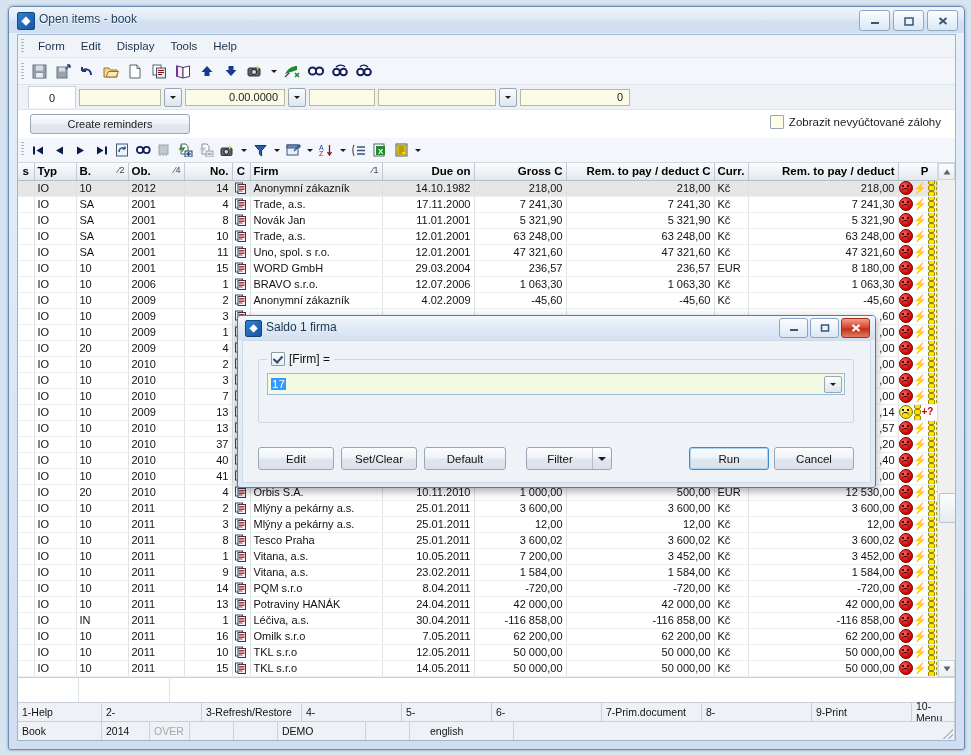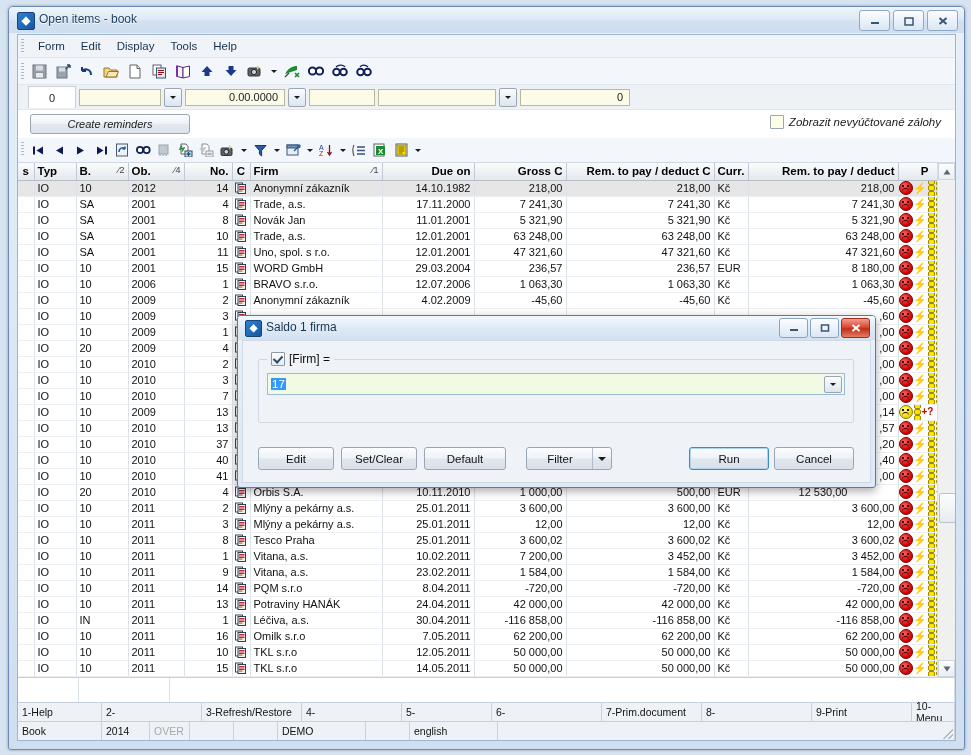--- a/index.html
+++ b/index.html
@@ -85,21 +85,21 @@
     background:#fff;border-bottom-color:#fff;
   }
   .ddbtn{
     width:16px;height:17px;border:1px solid #9aa6b4;border-radius:2px;
     background:linear-gradient(180deg,#fbfdff,#dce5ef);
     display:flex;align-items:center;justify-content:center;
   }
   
   .actionbar{
     height:28px;background:#fff;display:flex;align-items:center;
-    padding-left:12px;position:relative;font-style:italic;
+    padding-left:12px;position:relative;
   }
   .btn{
     border:1px solid #9aa6b4;border-radius:3px;
     background:linear-gradient(180deg,#fcfdfe 0%,#eef2f7 48%,#e2e8f0 52%,#dde4ec 100%);
     font-size:11px;color:#1b1b1b;display:flex;align-items:center;justify-content:center;
     box-sizing:border-box;cursor:default;
   }
   #create-reminders{width:160px;height:20px;}
   .chkwrap{position:absolute;right:14px;top:5px;display:flex;align-items:center;gap:5px;}
   .chkbox{
@@ -1240,21 +1240,21 @@
               <td class="c" style="width: 18px;"><span class="doc-icon"><svg width="12" height="12">
                     <rect x="0.5" y="1" width="7" height="9" fill="#fff" stroke="#444"></rect>
                     <rect x="3" y="2.5" width="7.5" height="9" fill="#eef2f7" stroke="#2a3d5a"></rect>
                     <path d="M4 4.5 h5.5 M4 6 h5.5 M4 7.5 h5.5 M4 9 h3.5" stroke="#b01818" stroke-width="0.9"></path>
                   </svg></span></td>
               <td style="width: 132px;">Orbis S.A.</td>
               <td class="r" style="width: 92px;">10.11.2010</td>
               <td class="r" style="width: 92px;">1 000,00</td>
               <td class="r" style="width: 148px;">500,00</td>
               <td style="width: 34px;">EUR</td>
-              <td class="r" style="width: 150px; text-align: center;">12 530,00</td>
+              <td class="r" style="width: 150px;">12 530,00</td>
               <td class="c pcell" style="width: 53px;">
                 <div class="pgroup">
                   <div class="face">
                     <div class="mouth"></div>
                   </div>
                   <span class="bolt">⚡</span>
                   <div class="coinstack">
                     <div class="coin"></div>
                     <div class="coin"></div>
                     <div class="coin"></div>
@@ -1376,21 +1376,21 @@
               <td style="width: 42px;">IO</td>
               <td style="width: 52px;">10</td>
               <td style="width: 56px;">2011</td>
               <td class="r" style="width: 48px;">1</td>
               <td class="c" style="width: 18px;"><span class="doc-icon"><svg width="12" height="12">
                     <rect x="0.5" y="1" width="7" height="9" fill="#fff" stroke="#444"></rect>
                     <rect x="3" y="2.5" width="7.5" height="9" fill="#eef2f7" stroke="#2a3d5a"></rect>
                     <path d="M4 4.5 h5.5 M4 6 h5.5 M4 7.5 h5.5 M4 9 h3.5" stroke="#b01818" stroke-width="0.9"></path>
                   </svg></span></td>
               <td style="width: 132px;">Vitana, a.s.</td>
-              <td class="r" style="width: 92px;">10.02.2011</td>
+              <td class="r" style="width: 92px;">10.05.2011</td>
               <td class="r" style="width: 92px;">7 200,00</td>
               <td class="r" style="width: 148px;">3 452,00</td>
               <td style="width: 34px;">Kč</td>
               <td class="r" style="width: 150px;">3 452,00</td>
               <td class="c pcell" style="width: 53px;">
                 <div class="pgroup">
                   <div class="face">
                     <div class="mouth"></div>
                   </div>
                   <span class="bolt">⚡</span>
@@ -1693,21 +1693,21 @@
       </div>
 
     <div class="statusbar" id="statusbar">
       <div class="stcell" style="width: 84px;">Book</div>
         <div class="stcell" style="width: 48px;">2014</div>
         <div class="stcell dim" style="width: 40px;">OVER</div>
         <div class="stcell" style="width: 44px;"></div>
         <div class="stcell" style="width: 44px;"></div>
         <div class="stcell" style="width: 88px;">DEMO</div>
         <div class="stcell" style="width: 44px;"></div>
-        <div class="stcell" style="width: 88px;">english</div>
+        <div class="stcell" style="width: 88px; margin-left: 16px;">english</div>
         <div class="stcell" style="width: 449px; flex: 1 1 0%;"></div>
         <div class="grip"></div>
     </div>
   </div>
 
   <div class="dialog">
     <div class="dlg-title">
       <div class="dlg-ico">◆</div>
       <div class="dlg-title-text">Saldo 1 firma</div>
       <div class="dlg-btns">

